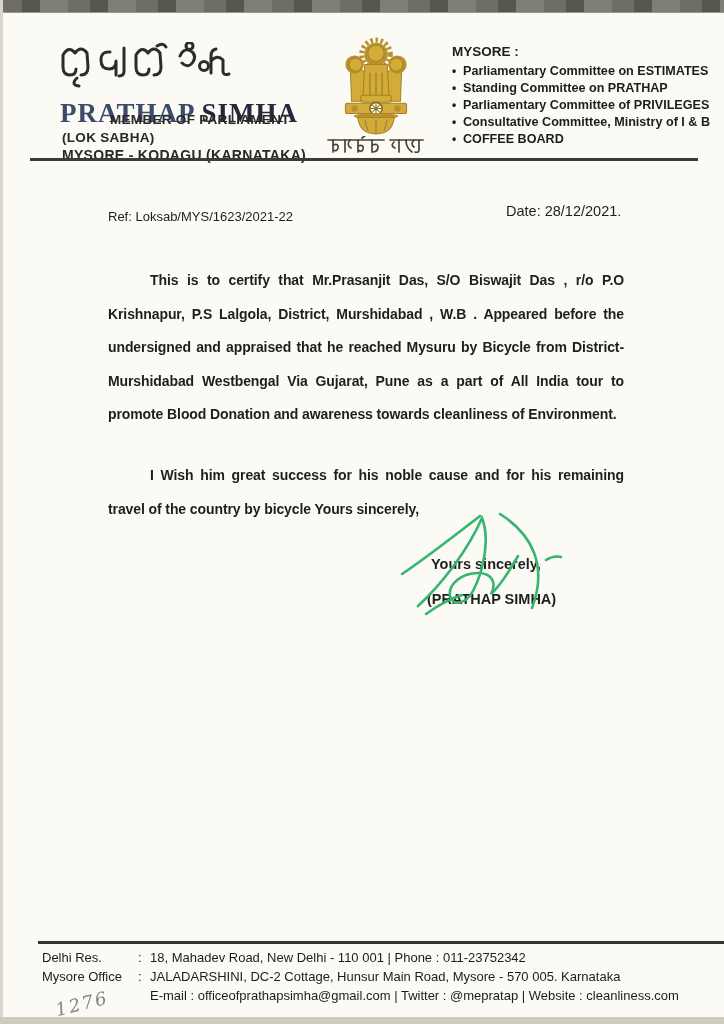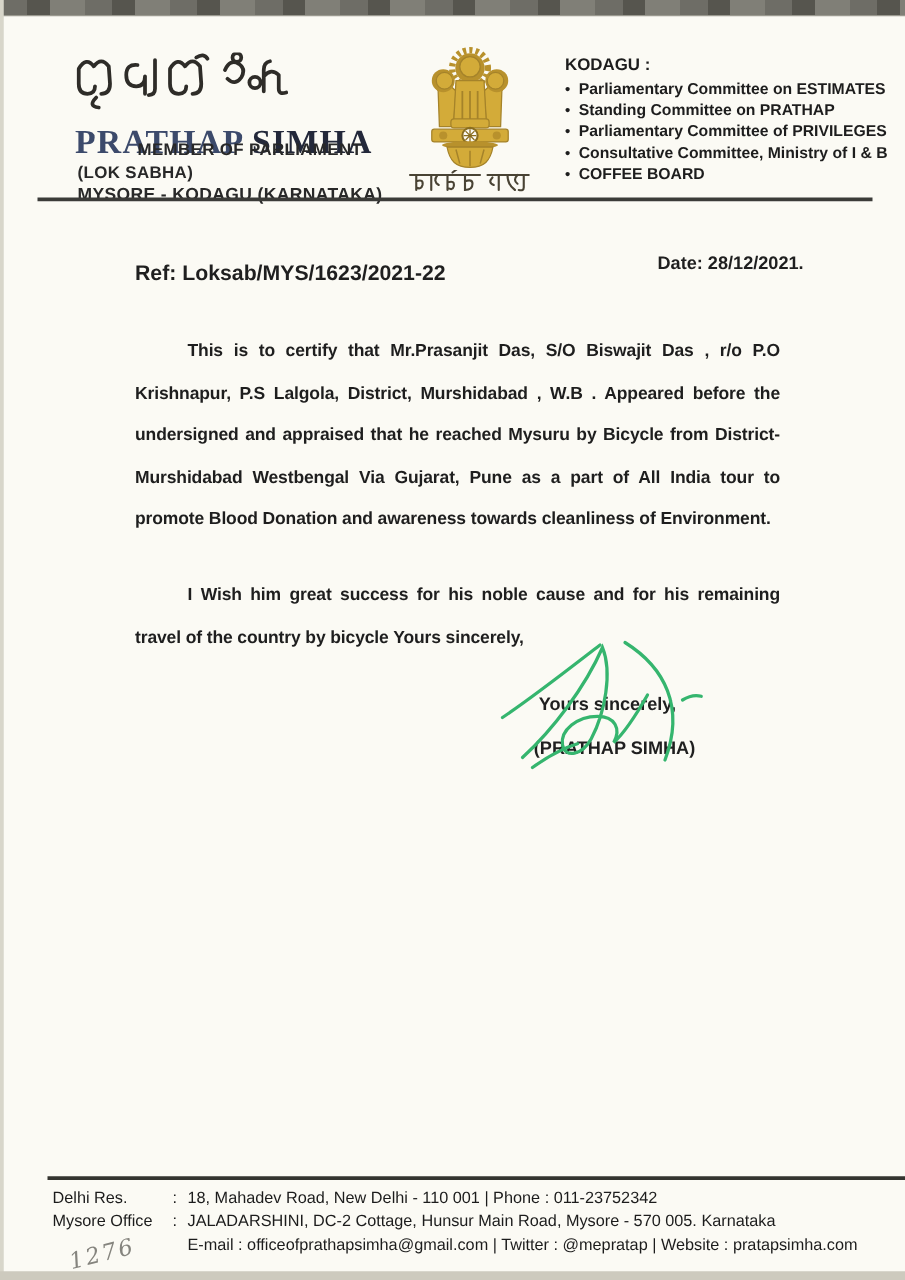--- a/index.html
+++ b/index.html
@@ -39,22 +39,22 @@
   .member-block { position:absolute; left:452px; top:44px; width:260px; }
   .member-heading { font-weight:bold; font-size:13.5px; color:#1d1d1d; margin-bottom:4px; }
   .member-list { list-style:none; }
   .member-list li {
     position:relative; padding-left:11px; font-weight:bold; font-size:12.6px;
     line-height:17px; color:#1d1d1d;
   }
   .member-list li::before { content:"•"; position:absolute; left:0; top:0; font-size:12px; }
 
   
-  .ref { position:absolute; left:108px; top:209px; font-weight:bold; font-size:17px; }
-  .date { position:absolute; left:506px; top:203px; font-weight:bold; font-size:14.5px;margin-left:20px; }
+  .ref { position:absolute; left:108px; top:209px; font-weight:normal; font-size:13px; }
+  .date { position:absolute; left:506px; top:203px; font-weight:normal; font-size:14.5px; }
 
   
   .para {
     position:absolute; left:108px; width:516px;
     font-weight:bold; font-size:14px; line-height:33.6px;
     text-align:justify; text-indent:42px; color:#1e1e1e; letter-spacing:-.1px;
   }
   .para1 { top:264px; }
   .para2 { top:459px; }
 
@@ -151,21 +151,21 @@
       <path d="M19,4 L19,16 M24,4 Q20,9 25,12"></path>
       <path d="M32,4 L32,16 M32,10 Q38,8 37,13 Q36,17 32,14 M36,2 L40,-1"></path>
       <path d="M46,4 L46,16 Q52,16 52,11 Q52,7 46,9"></path>
       <path d="M68,6 Q64,10 69,12 M73,4 L73,16"></path>
       <path d="M80,4 Q80,12 86,16 M88,4 Q84,8 88,11"></path>
       <path d="M93,4 L93,14 Q93,17 89,16"></path>
     </g>
   </svg>
 
   <div class="member-block">
-    <div class="member-heading">KODAGU :</div>
+    <div class="member-heading">MYSORE :</div>
     <ul class="member-list">
       <li>Parliamentary Committee on ESTIMATES</li>
       <li>Standing Committee on PRATHAP</li>
       <li>Parliamentary Committee of PRIVILEGES</li>
       <li>Consultative Committee, Ministry of I &amp; B</li>
       <li>COFFEE BOARD</li>
     </ul>
   </div>
 
   <div class="ref">Ref: Loksab/MYS/1623/2021-22</div>
@@ -199,19 +199,19 @@
       <span class="sep">:</span>
       <span class="val">JALADARSHINI, DC-2 Cottage, Hunsur Main Road, Mysore - 570 005. Karnataka</span>
     </div>
     <div class="contact-row">
       <span class="lbl"></span>
       <span class="sep"></span>
     </div>
     <div class="contact-row">
       <span class="lbl"></span>
       <span class="sep"></span>
-      <span class="val">E-mail : officeofprathapsimha@gmail.com   |   Twitter : @mepratap   |   Website : pratapsimha.com</span>
+      <span class="val">E-mail : officeofprathapsimha@gmail.com   |   Twitter : @mepratap   |   Website : cleanliness.com</span>
     </div>
   </div>
 
   <div class="pencil-num">1276</div>
 
 </div>
 
 </body></html>

